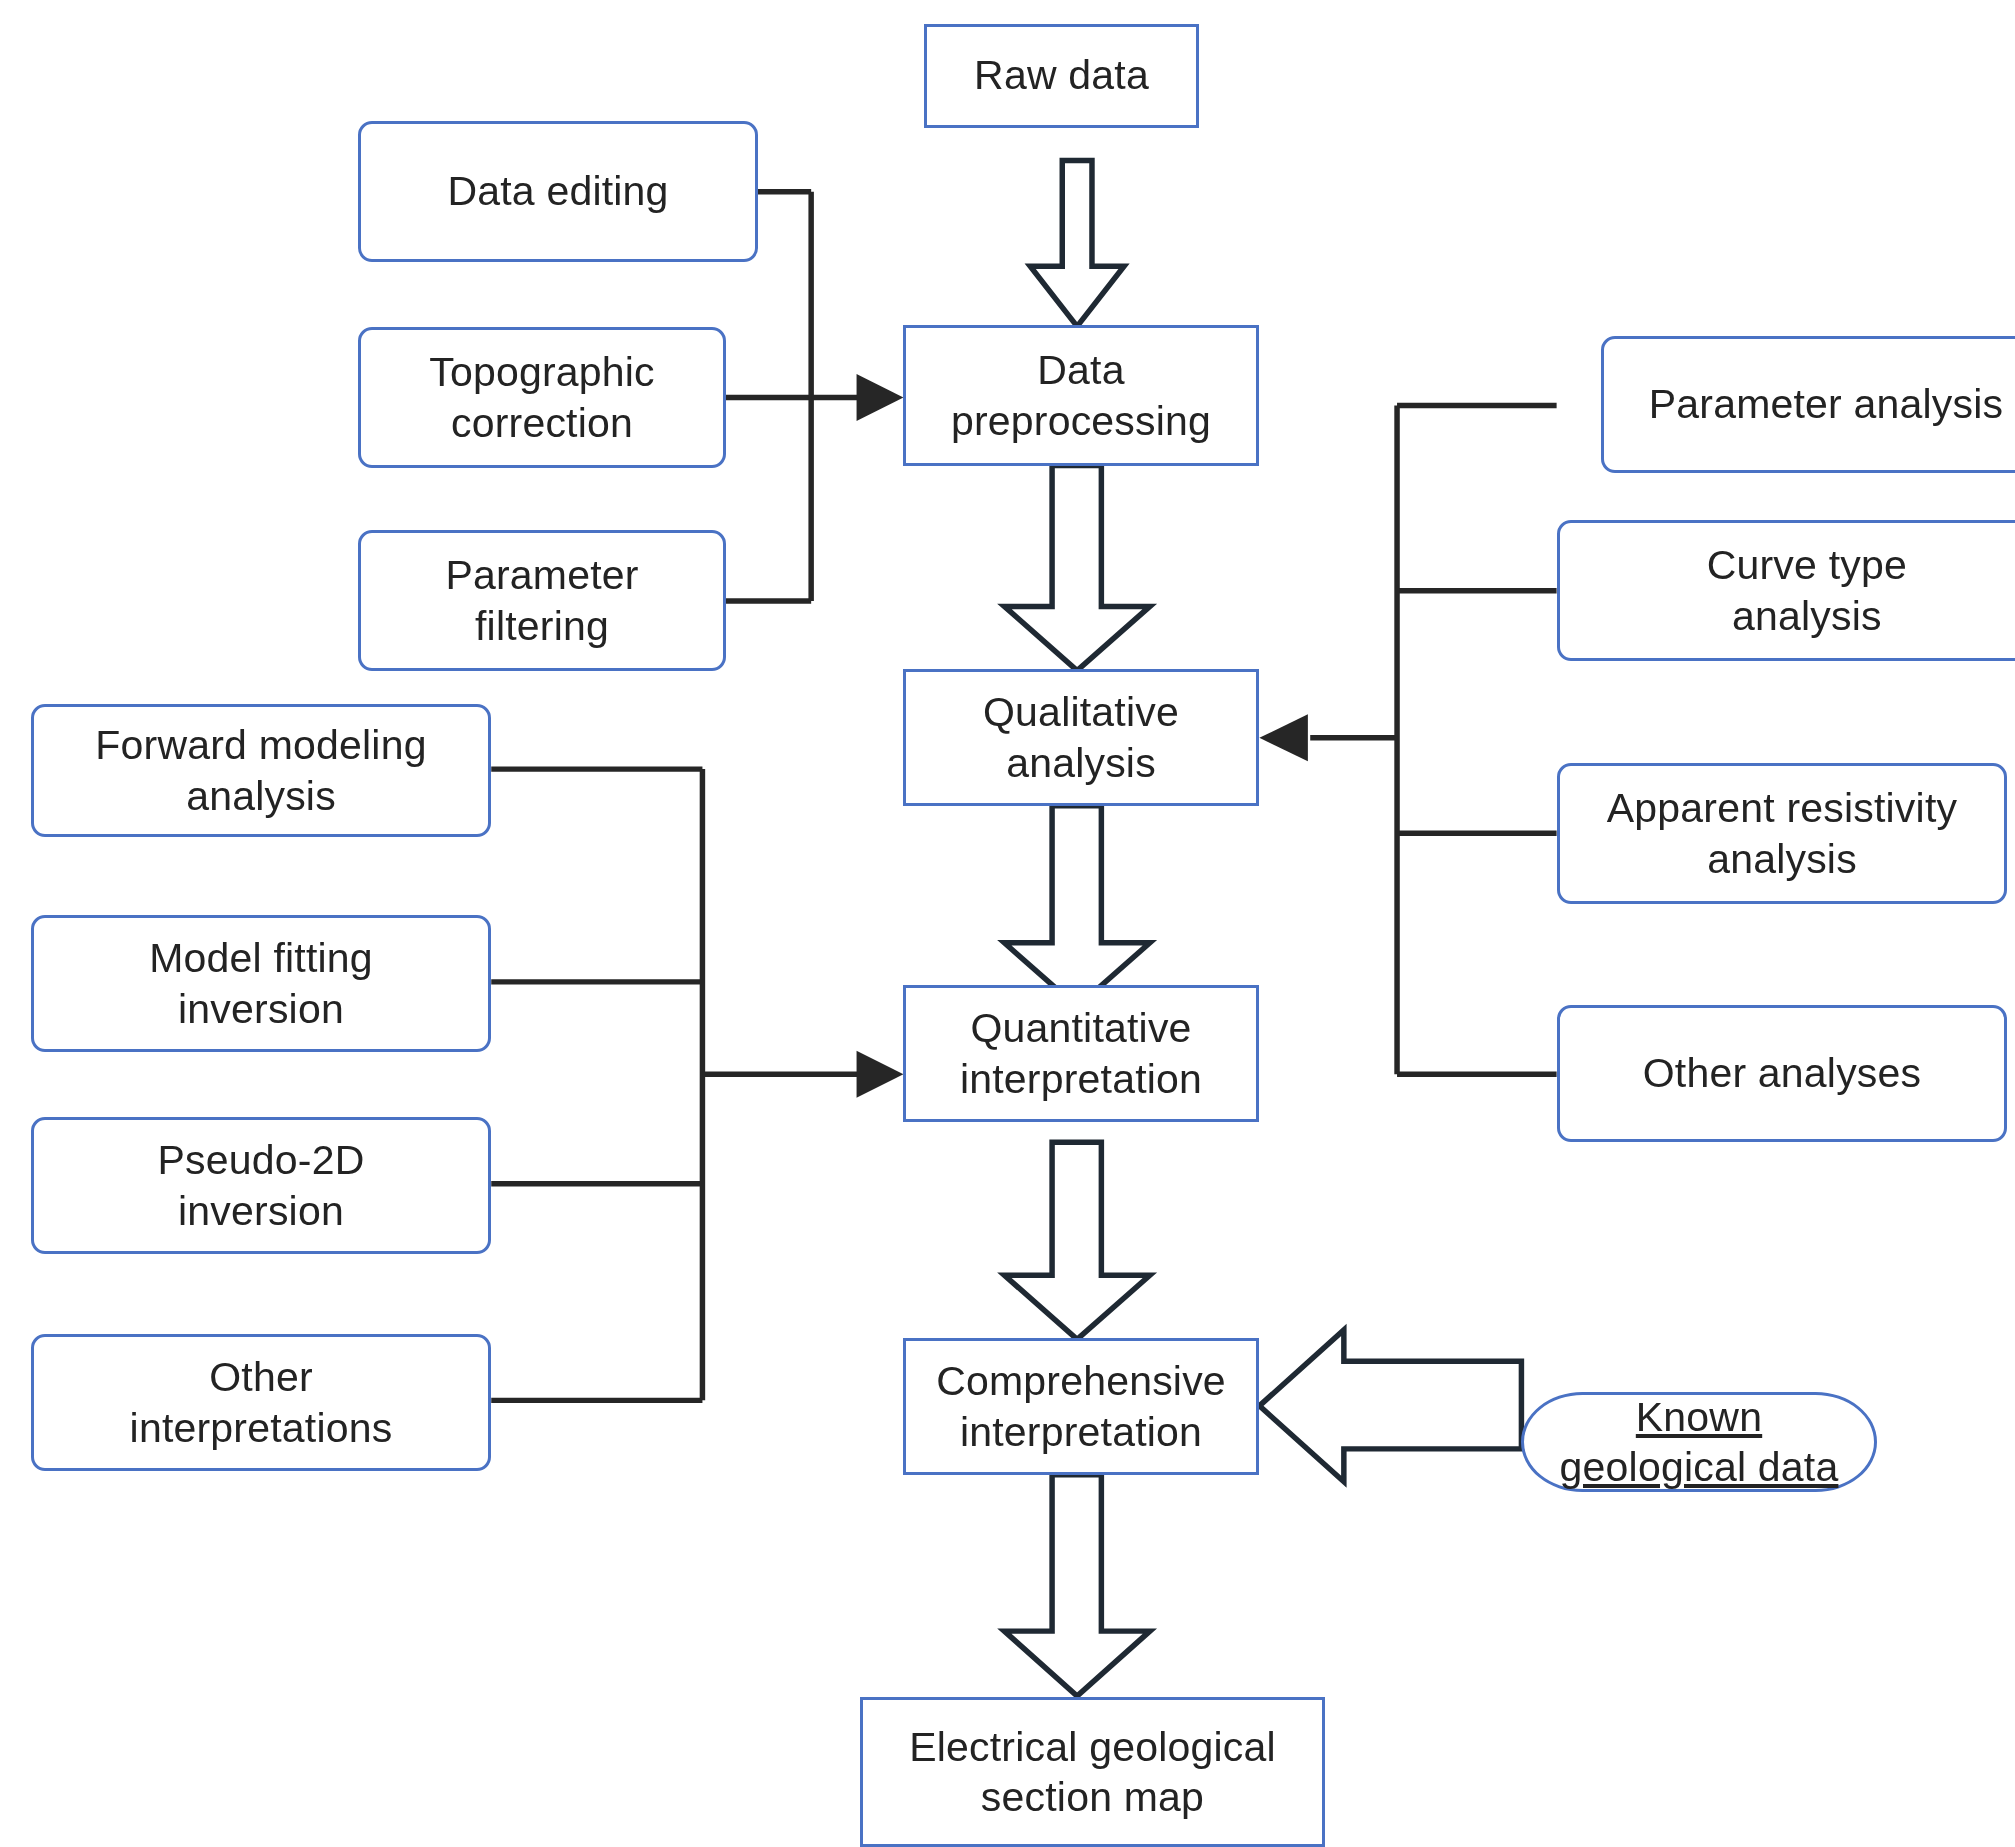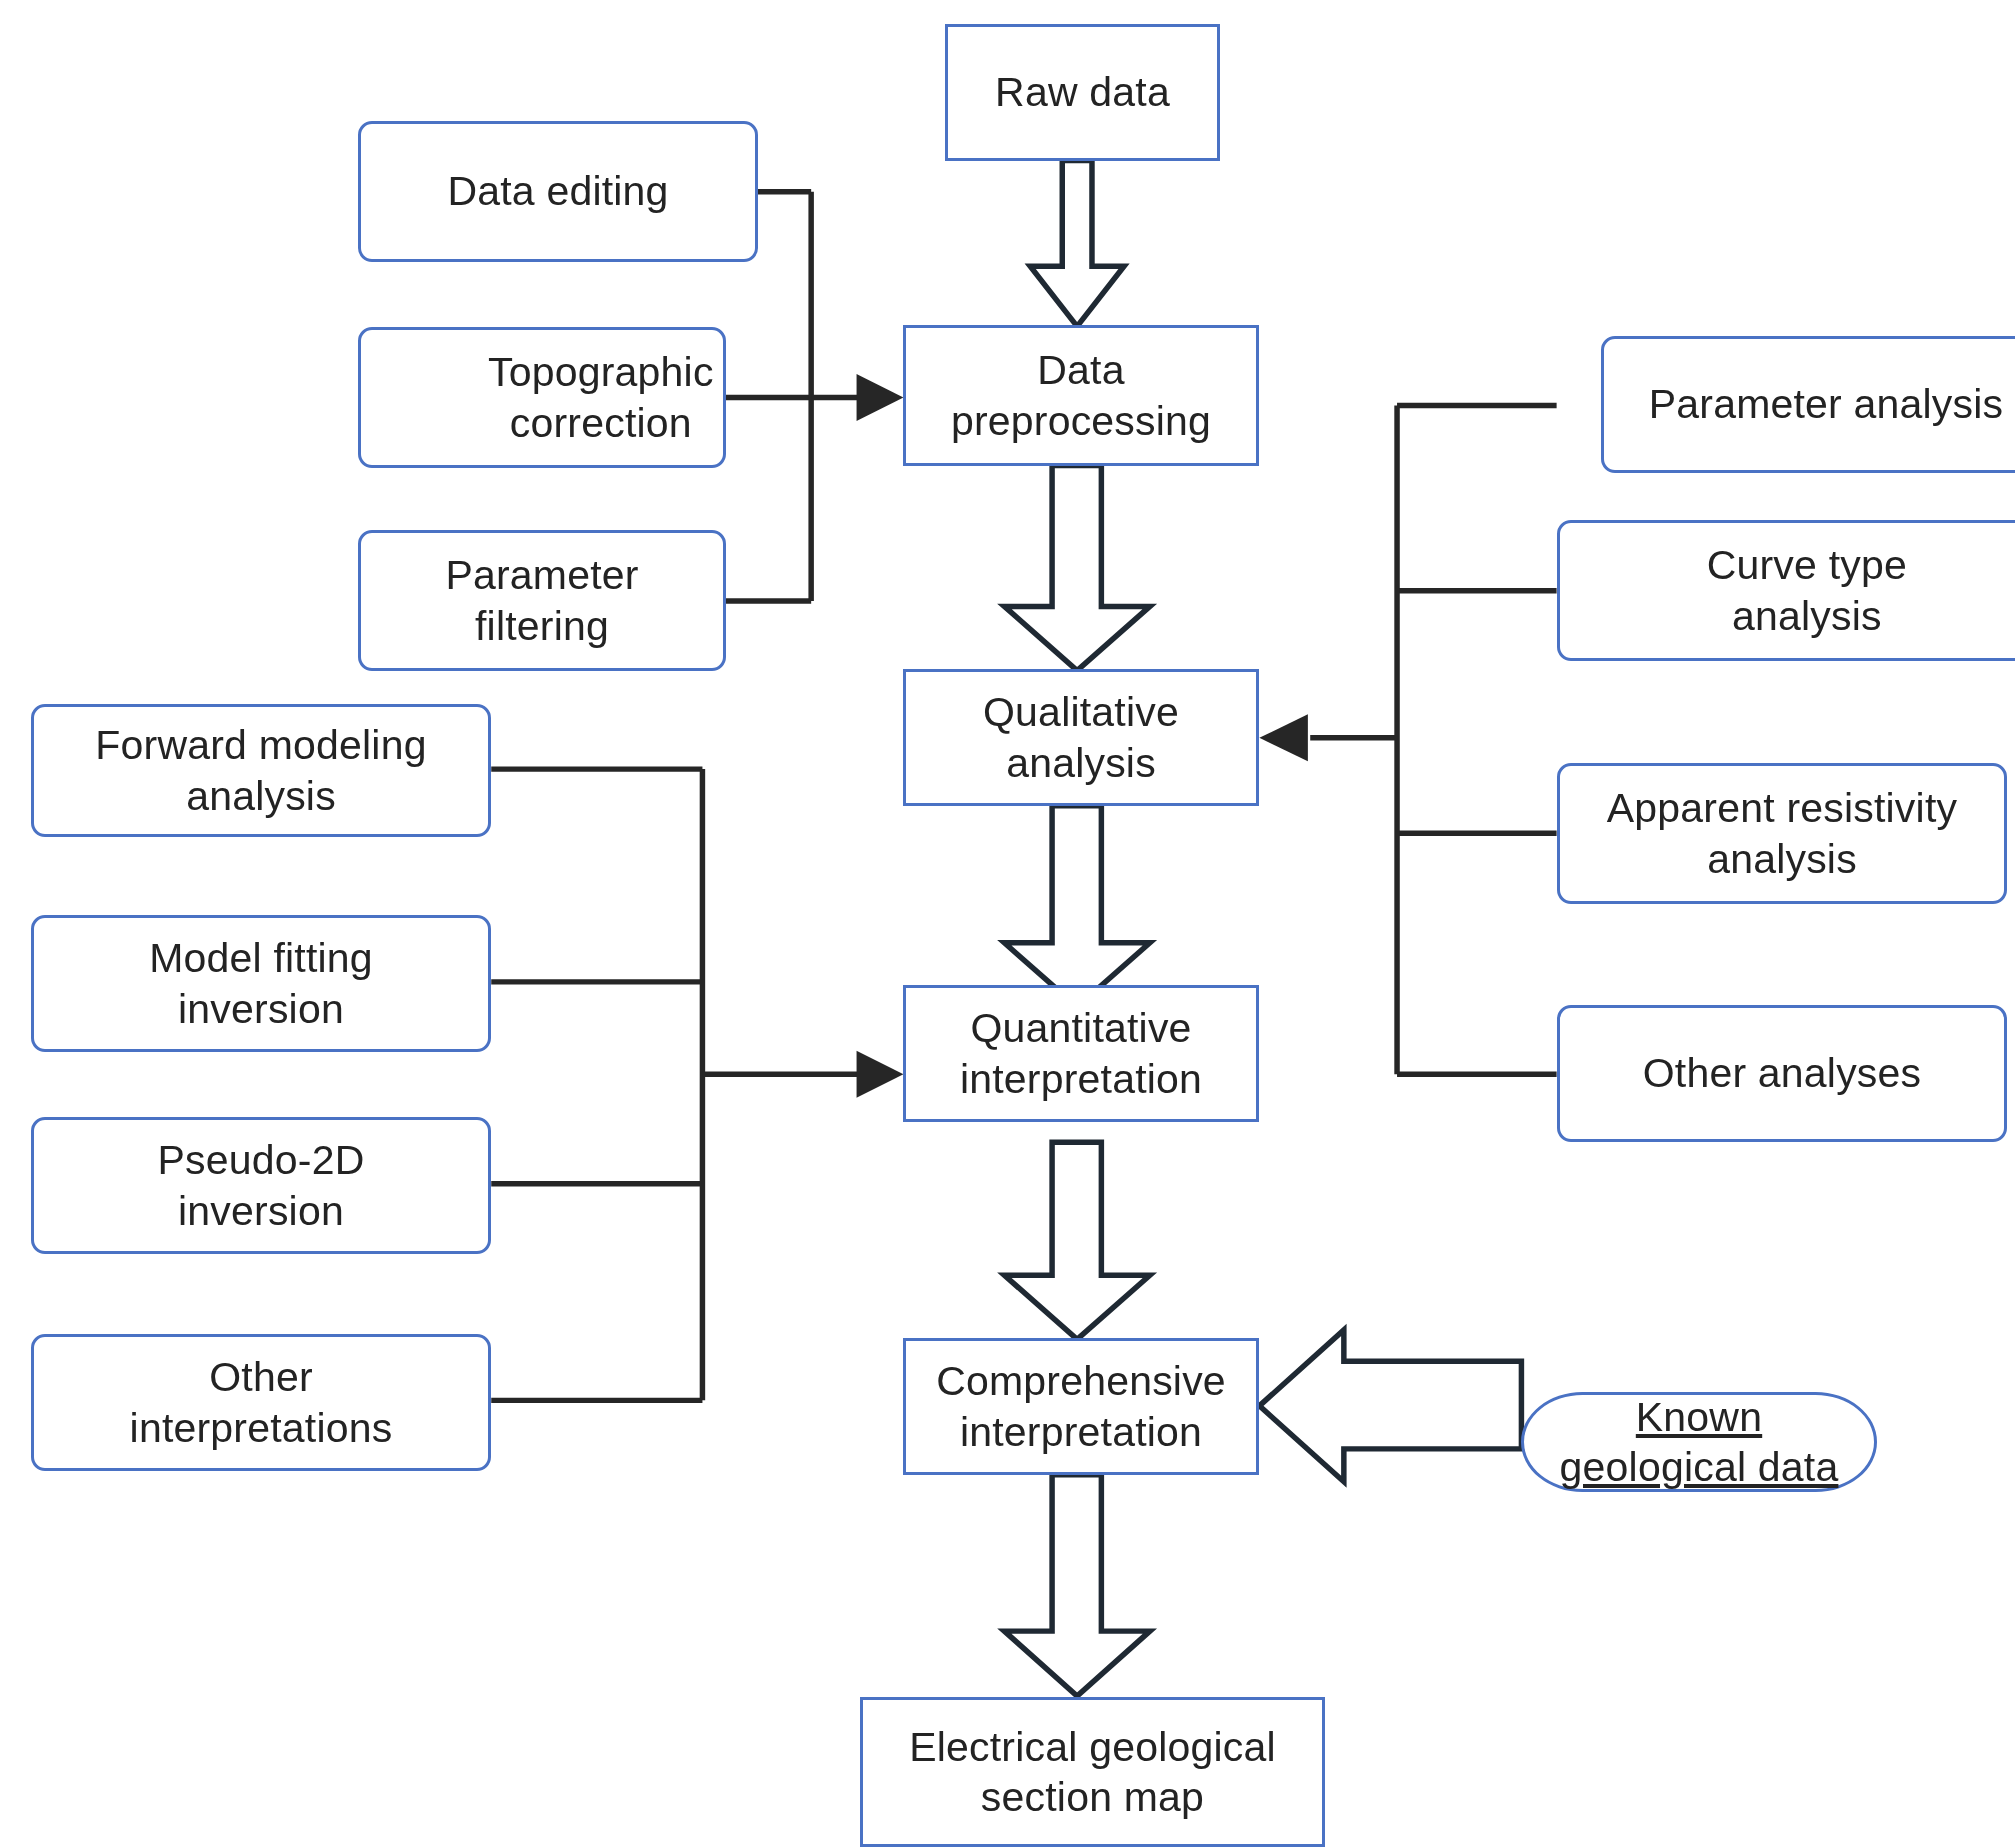--- a/index.html
+++ b/index.html
@@ -86,29 +86,29 @@
 
     <polygon points="1345,1030 1408,1030 1408,1205 1470,1205 1377,1287 1284,1205 1345,1205" fill="#ffffff" stroke="#1f2933" stroke-width="7" stroke-linejoin="miter"></polygon>
 
     <polygon points="1345,1460 1408,1460 1408,1630 1470,1630 1377,1712 1284,1630 1345,1630" fill="#ffffff" stroke="#1f2933" stroke-width="7" stroke-linejoin="miter"></polygon>
 
     <polygon points="1345,1885 1408,1885 1408,2085 1470,2085 1377,2168 1284,2085 1345,2085" fill="#ffffff" stroke="#1f2933" stroke-width="7" stroke-linejoin="miter"></polygon>
 
     <polygon points="1945,1740 1718,1740 1718,1700 1610,1797 1718,1894 1718,1852 1945,1852" fill="#ffffff" stroke="#1f2933" stroke-width="7" stroke-linejoin="miter"></polygon>
   </svg>
 
-  <div class="node sharp" style="left:945px;top:23.5px;width:275px;height:137px;align-items:center;">
+  <div class="node sharp" style="left:924px;top:23.5px;width:275px;height:104px;align-items:center;">
     <span class="lbl">Raw data</span>
   </div>
 
   <div class="node round" style="left:358px;top:121px;width:400px;height:141px;">
     <span class="lbl">Data editing</span>
   </div>
 
-  <div class="node round" style="left:358px;top:327px;width:368px;height:141px;justify-content:flex-end;">
+  <div class="node round" style="left:358px;top:327px;width:368px;height:141px;">
     <span class="lbl">Topographic
 correction</span>
   </div>
 
   <div class="node round" style="left:358px;top:530px;width:368px;height:141px;">
     <span class="lbl">Parameter
 filtering</span>
   </div>
 
   <div class="node sharp" style="left:903px;top:325px;width:356px;height:141px;">

